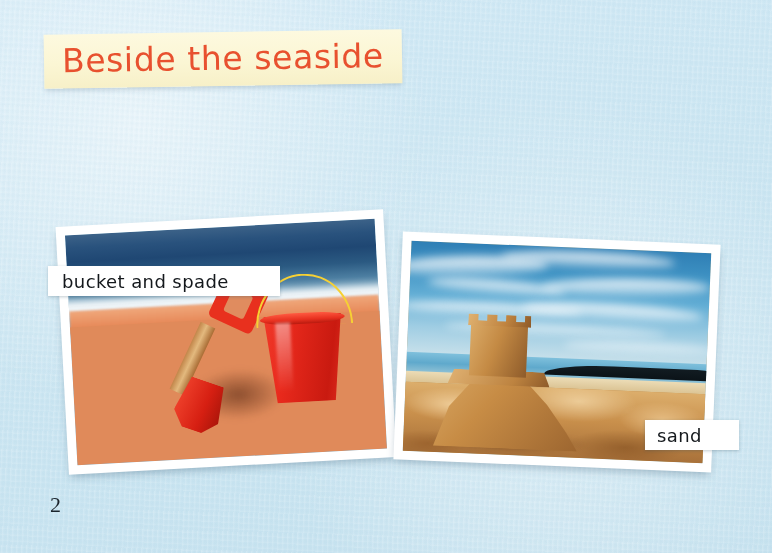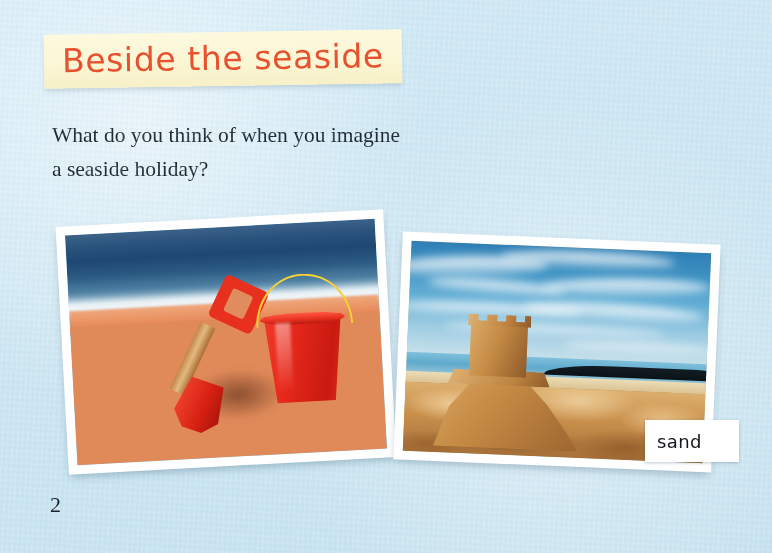--- a/index.html
+++ b/index.html
@@ -294,21 +294,21 @@
     left: 48px;
     top: 266px;
     width: 218px;
     height: 30px;
     padding-left: 14px;
   }
   .label-sand {
     left: 645px;
     top: 420px;
     width: 82px;
-    height: 42px;
+    height: 30px;
     padding-left: 12px;
   }
 
   
   .page-number {
     position: absolute;
     left: 50px;
     top: 492px;
     font-family: "Liberation Serif", serif;
     font-size: 22px;
@@ -318,24 +318,20 @@
 </style>
 </head>
 <body>
 
 <div class="page">
 
   <div class="title-banner">
     <div class="title-text">Beside the seaside</div>
   </div>
 
-  <div class="intro">
-    <span class="intro-line">What do you think of when you imagine</span>
-    <span class="intro-line">a seaside holiday?</span>
-  </div>
 
   <div class="photo photo-bucket">
     <div class="photo-inner">
       <div class="sc1">
         <div class="sky-sea"></div>
         <div class="surf"></div>
         <div class="wet-sand"></div>
         <div class="shingle"></div>
         <div class="shingle-dark"></div>
         <div class="spade-shaft"></div>
@@ -367,18 +363,19 @@
         <div class="beach"></div>
         <div class="castle-shadow"></div>
         <div class="castle-mound"></div>
         <div class="castle-ledge"></div>
         <div class="castle-tower"></div>
         <div class="castle-crenel"></div>
       </div>
     </div>
   </div>
 
+  <div class="label label-bucket">bucket and spade</div>
 
   <div class="label label-sand">sand</div>
 
   <div class="page-number">2</div>
 
 </div>
 
 </body></html>

